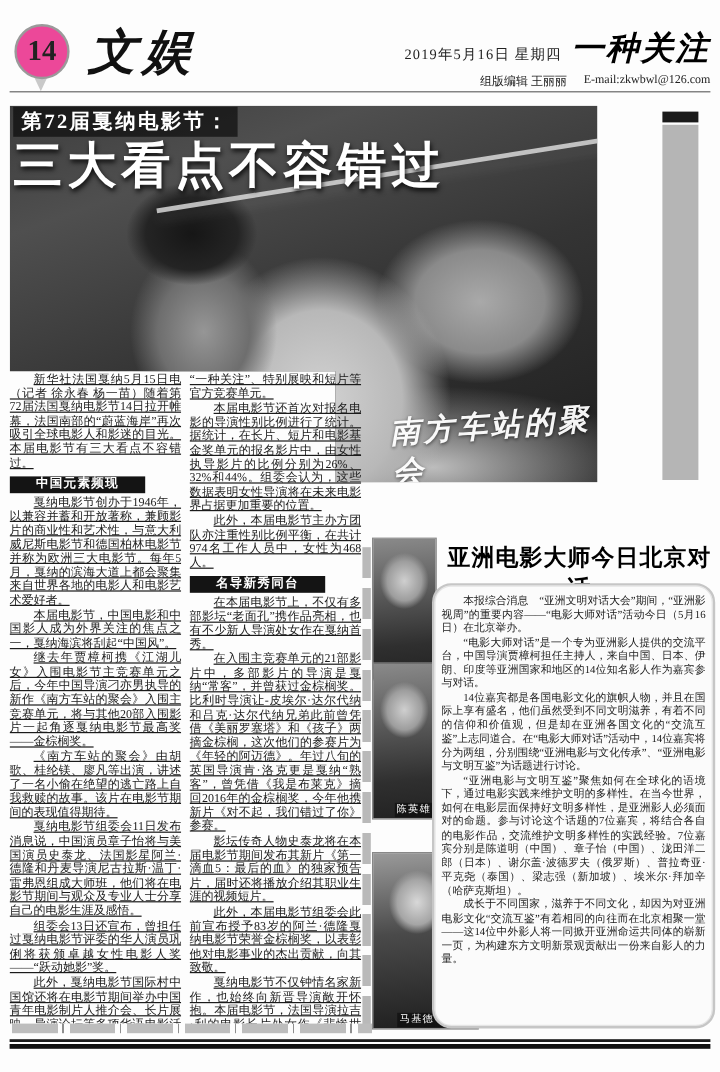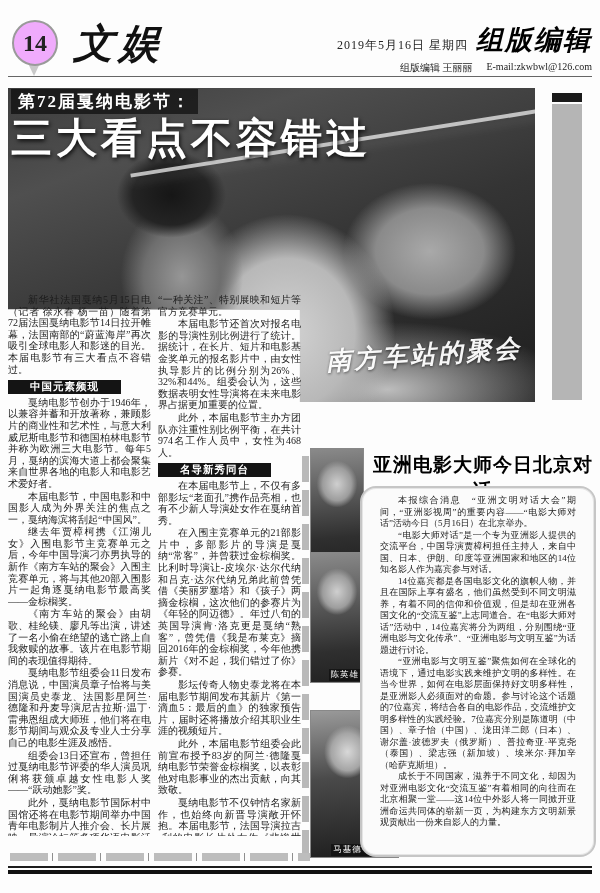--- a/index.html
+++ b/index.html
@@ -8,79 +8,78 @@
     font-family:"Liberation Serif","DejaVu Serif",serif;color:#1b1b1b;
     overflow:hidden;
   }
   
   .header{position:absolute;top:14px;left:10px;right:8px;height:62px;}
   .pin{position:absolute;left:2px;top:6px;width:52px;height:58px;}
   .pin-tail{position:absolute;left:6px;top:22px;width:0;height:0;
     border-left:16px solid transparent;border-right:16px solid transparent;
     border-top:34px solid #c9c9c9;}
   .pin-circle{position:absolute;left:0;top:0;width:42px;height:42px;border-radius:50%;
-    background:#f0abfc;border:2px solid #9a9a9a;display:flex;align-items:center;justify-content:center;
+    background:#ec4899;border:2px solid #9a9a9a;display:flex;align-items:center;justify-content:center;
     font-size:24px;font-weight:bold;color:#222;font-family:"Liberation Serif",serif;}
   .section-name{position:absolute;left:64px;top:2px;font-size:40px;font-weight:900;
     font-style:italic;letter-spacing:6px;color:#111;transform:skewX(-4deg);}
   .header-right{position:absolute;right:0;top:8px;text-align:right;}
   .masthead-line{display:flex;align-items:baseline;justify-content:flex-end;gap:8px;}
   .pub-date{font-size:12px;color:#222;letter-spacing:1px;}
   .paper-name{font-size:27px;font-weight:900;font-style:italic;letter-spacing:2px;color:#000;}
   .editor-line{margin-top:3px;font-size:10px;color:#222;display:flex;gap:14px;justify-content:flex-end;}
   .header-rule{position:absolute;top:76px;left:8px;right:8px;height:1px;background:#666;}
 
   
   .main-photo{
-    position:absolute;left:8px;top:88px;width:527px;height:314px;
+    position:absolute;left:8px;top:88px;width:490px;height:314px;
     clip-path:polygon(0 0,100% 0,100% 100%,55.4% 100%,55.4% 70.5%,0 70.5%);
     background:
       radial-gradient(ellipse 70px 55px at 31% 34%, #161616 0%, #242424 55%, rgba(0,0,0,0) 78%),
       radial-gradient(ellipse 85px 105px at 33% 60%, #969696 0%, #6e6e6e 45%, rgba(0,0,0,0) 72%),
       radial-gradient(ellipse 150px 165px at 53% 78%, #d2d2d2 0%, #b8b8b8 45%, rgba(0,0,0,0) 72%),
       radial-gradient(ellipse 120px 95px at 80% 52%, #a9a9a9 0%, #8a8a8a 45%, rgba(0,0,0,0) 72%),
       radial-gradient(ellipse 240px 90px at 72% 96%, #bdbdbd 0%, rgba(0,0,0,0) 75%),
       linear-gradient(160deg,#3d3d3d 0%,#4f4f4f 22%,#343434 55%,#1e1e1e 100%);
-    text-align: center;
   }
   .photo-streak{position:absolute;left:120px;top:52px;width:430px;height:4px;background:#e3e3e3;
     transform:rotate(-9deg);opacity:.8;box-shadow:0 6px 10px rgba(255,255,255,.15);}
   .kicker{position:absolute;top:1px;left:3px;color:#fff;font-size:17px;font-weight:bold;
     background:rgba(8,8,8,.65);padding:1px 7px;letter-spacing:2px;}
   .headline{position:absolute;top:23px;left:3px;color:#fff;font-size:41px;font-weight:900;
     letter-spacing:4px;text-shadow:1px 2px 4px rgba(0,0,0,.85);}
   .photo-signature{position:absolute;left:318px;top:250px;color:#fff;font-size:25px;font-weight:bold;
     font-style:italic;letter-spacing:3px;transform:rotate(-4deg);opacity:.95;
     text-shadow:0 1px 3px rgba(0,0,0,.6);}
 
   
   .side-bar-cap{position:absolute;left:552px;top:93px;width:30px;height:9px;background:#1a1a1a;}
   .side-gray-bar{position:absolute;left:552px;top:104px;width:30px;height:296px;background:#b5b5b5;}
 
   
-  .col{position:absolute;top:294px;width:143px;height:542px;overflow:hidden;
-    font-size:10px;line-height:11.6px;text-align:justify;}
+  .col{position:absolute;top:311px;width:143px;height:542px;overflow:hidden;
+    font-size:10px;line-height:11.6px;text-align:justify;text-decoration:underline;}
   .col1{left:8px;}
   .col2{left:158px;}
   .para{text-indent:2em;margin:0 0 1px;}
   .para.cont{text-indent:0;}
   .subhead{display:inline-block;background:#141414;color:#fff;font-weight:bold;
     font-size:10.5px;padding:1px 22px;margin:4px 0 3px;letter-spacing:1px;}
 
   
   .v-dashes{position:absolute;left:302px;top:456px;width:7px;height:398px;
     background:repeating-linear-gradient(180deg,#b9b9b9 0 26px,rgba(0,0,0,0) 26px 34px);}
 
   
   .sidebar-title{position:absolute;left:370px;top:452px;width:226px;font-size:19px;font-weight:900;
     letter-spacing:1px;color:#000;text-align:center;}
   .sidebar-box{position:absolute;left:360px;top:486px;width:236px;height:371px;
     border:2px solid #c6c6c6;border-radius:16px;background:#fbfbfb;
     box-shadow:inset 0 0 0 1px #e5e5e5;overflow:hidden;
-    font-size:9px;line-height:11.5px;text-align:justify;padding:7px 18px;box-sizing:border-box;}
+    font-size:9px;line-height:11.5px;text-align:justify;padding:7px 6px;box-sizing:border-box;}
   .sidebar-box .para{margin:0;}
 
   .side-photo{position:absolute;background:
       radial-gradient(ellipse 26px 30px at 50% 30%, #cfcfcf 0%, #9d9d9d 55%, rgba(0,0,0,0) 78%),
       linear-gradient(175deg,#8a8a8a 0%,#5f5f5f 35%,#2f2f2f 75%,#222 100%);
     border:1px solid #888;box-sizing:border-box;}
   .side-photo .cap{position:absolute;right:2px;bottom:1px;font-size:8.5px;color:#fff;
     background:rgba(0,0,0,.45);padding:0 2px;letter-spacing:1px;}
   .photo-chen-kaige{left:310px;top:448px;width:54px;height:119px;}
   .photo-tran-anh-hung{left:310px;top:552px;width:54px;height:131px;}
@@ -100,21 +99,21 @@
 
 <div class="header">
   <div class="pin">
     <div class="pin-tail"></div>
     <div class="pin-circle">14</div>
   </div>
   <div class="section-name">文娱</div>
   <div class="header-right">
     <div class="masthead-line">
       <span class="pub-date">2019年5月16日 星期四</span>
-      <span class="paper-name">组版编辑</span>
+      <span class="paper-name">一种关注</span>
     </div>
     <div class="editor-line">
       <span>组版编辑 王丽丽</span>
       <span>E-mail:zkwbwl@126.com</span>
     </div>
   </div>
 </div>
 <div class="header-rule"></div>
 
 <div class="main-photo">

